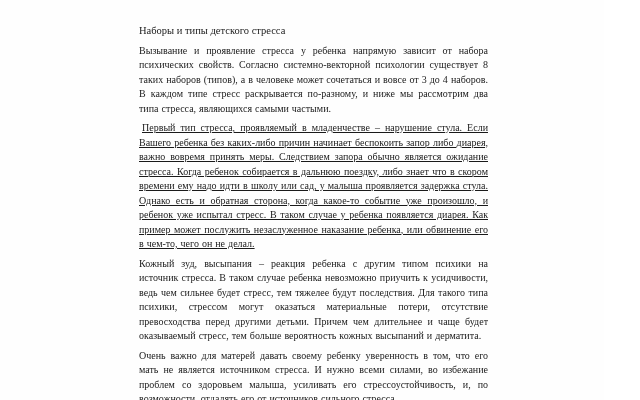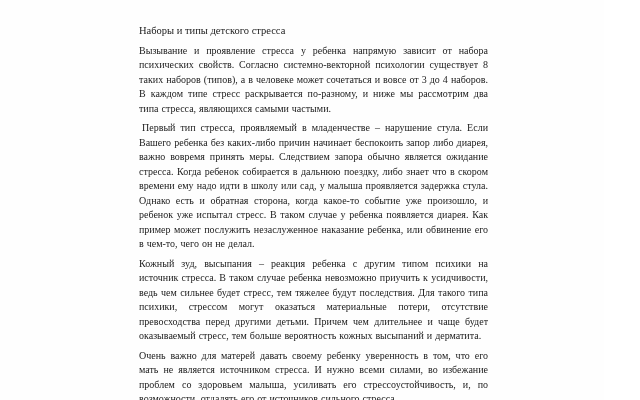--- a/index.html
+++ b/index.html
@@ -31,20 +31,21 @@
   }
   .para {
     font-size: 10px;
     line-height: 14.5px;
     margin: 0 0 5px 0;
     text-align: justify;
     word-spacing: 0.5px;
   }
   .para.indented {
     text-indent: 3px;
+    text-decoration: underline;
   }
 </style>
 </head>
 <body>
 
 <div class="page">
   <div class="textblock">
     <p class="doc-title">Наборы и типы детского стресса</p>
     <p class="para">Вызывание и проявление стресса у ребенка напрямую зависит от набора психических свойств. Согласно системно-векторной психологии существует 8 таких наборов (типов), а в человеке может сочетаться и вовсе от 3 до 4 наборов. В каждом типе стресс раскрывается по-разному, и ниже мы рассмотрим два типа стресса, являющихся самыми частыми.</p>
     <p class="para indented">Первый тип стресса, проявляемый в младенчестве – нарушение стула. Если Вашего ребенка без каких-либо причин начинает беспокоить запор либо диарея, важно вовремя принять меры. Следствием запора обычно является ожидание стресса. Когда ребенок собирается в дальнюю поездку, либо знает что в скором времени ему надо идти в школу или сад, у малыша проявляется задержка стула. Однако есть и обратная сторона, когда какое-то событие уже произошло, и ребенок уже испытал стресс. В таком случае у ребенка появляется диарея. Как пример может послужить незаслуженное наказание ребенка, или обвинение его в чем-то, чего он не делал.</p>

